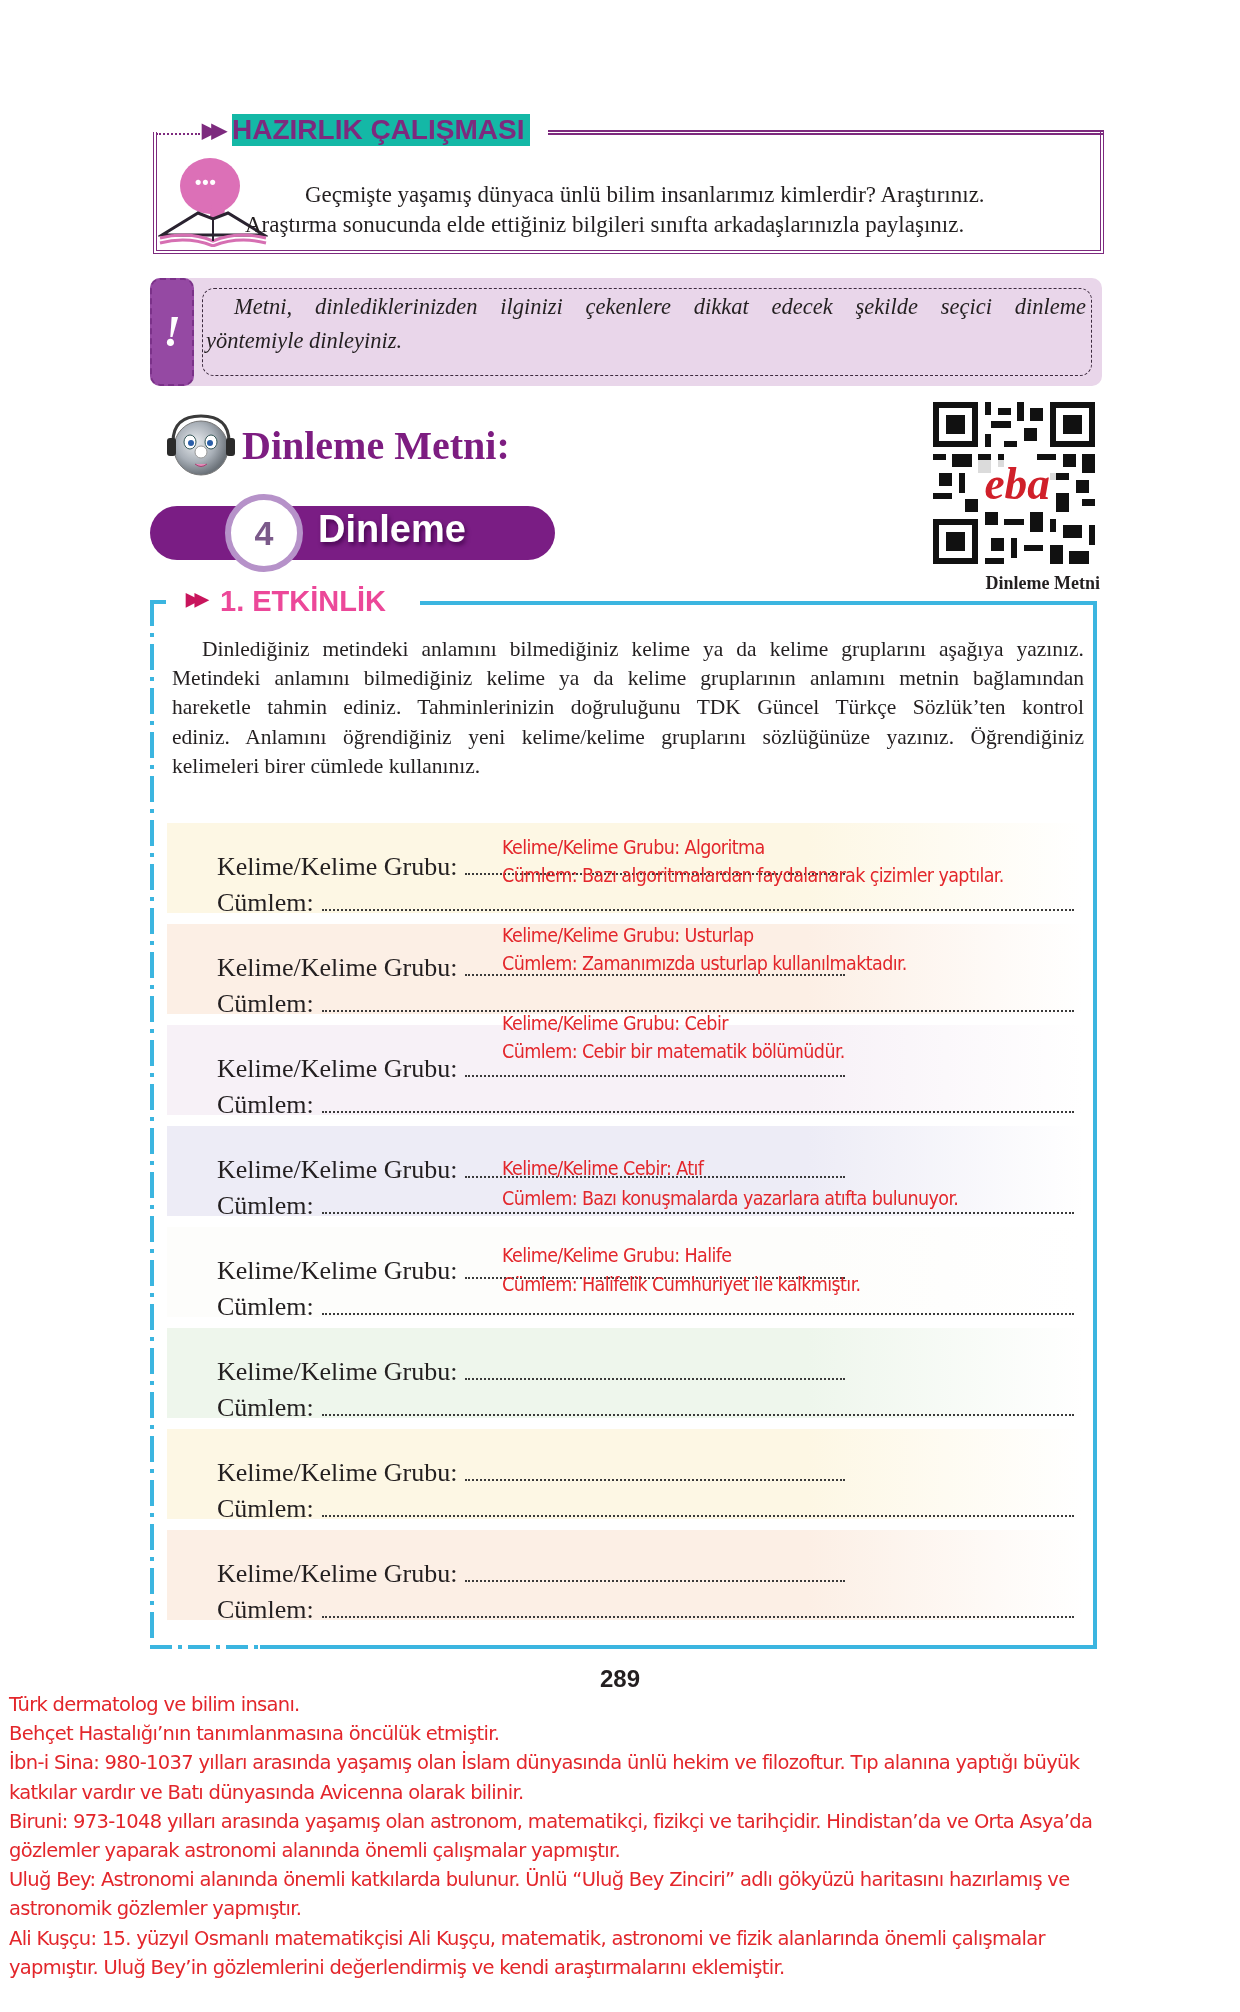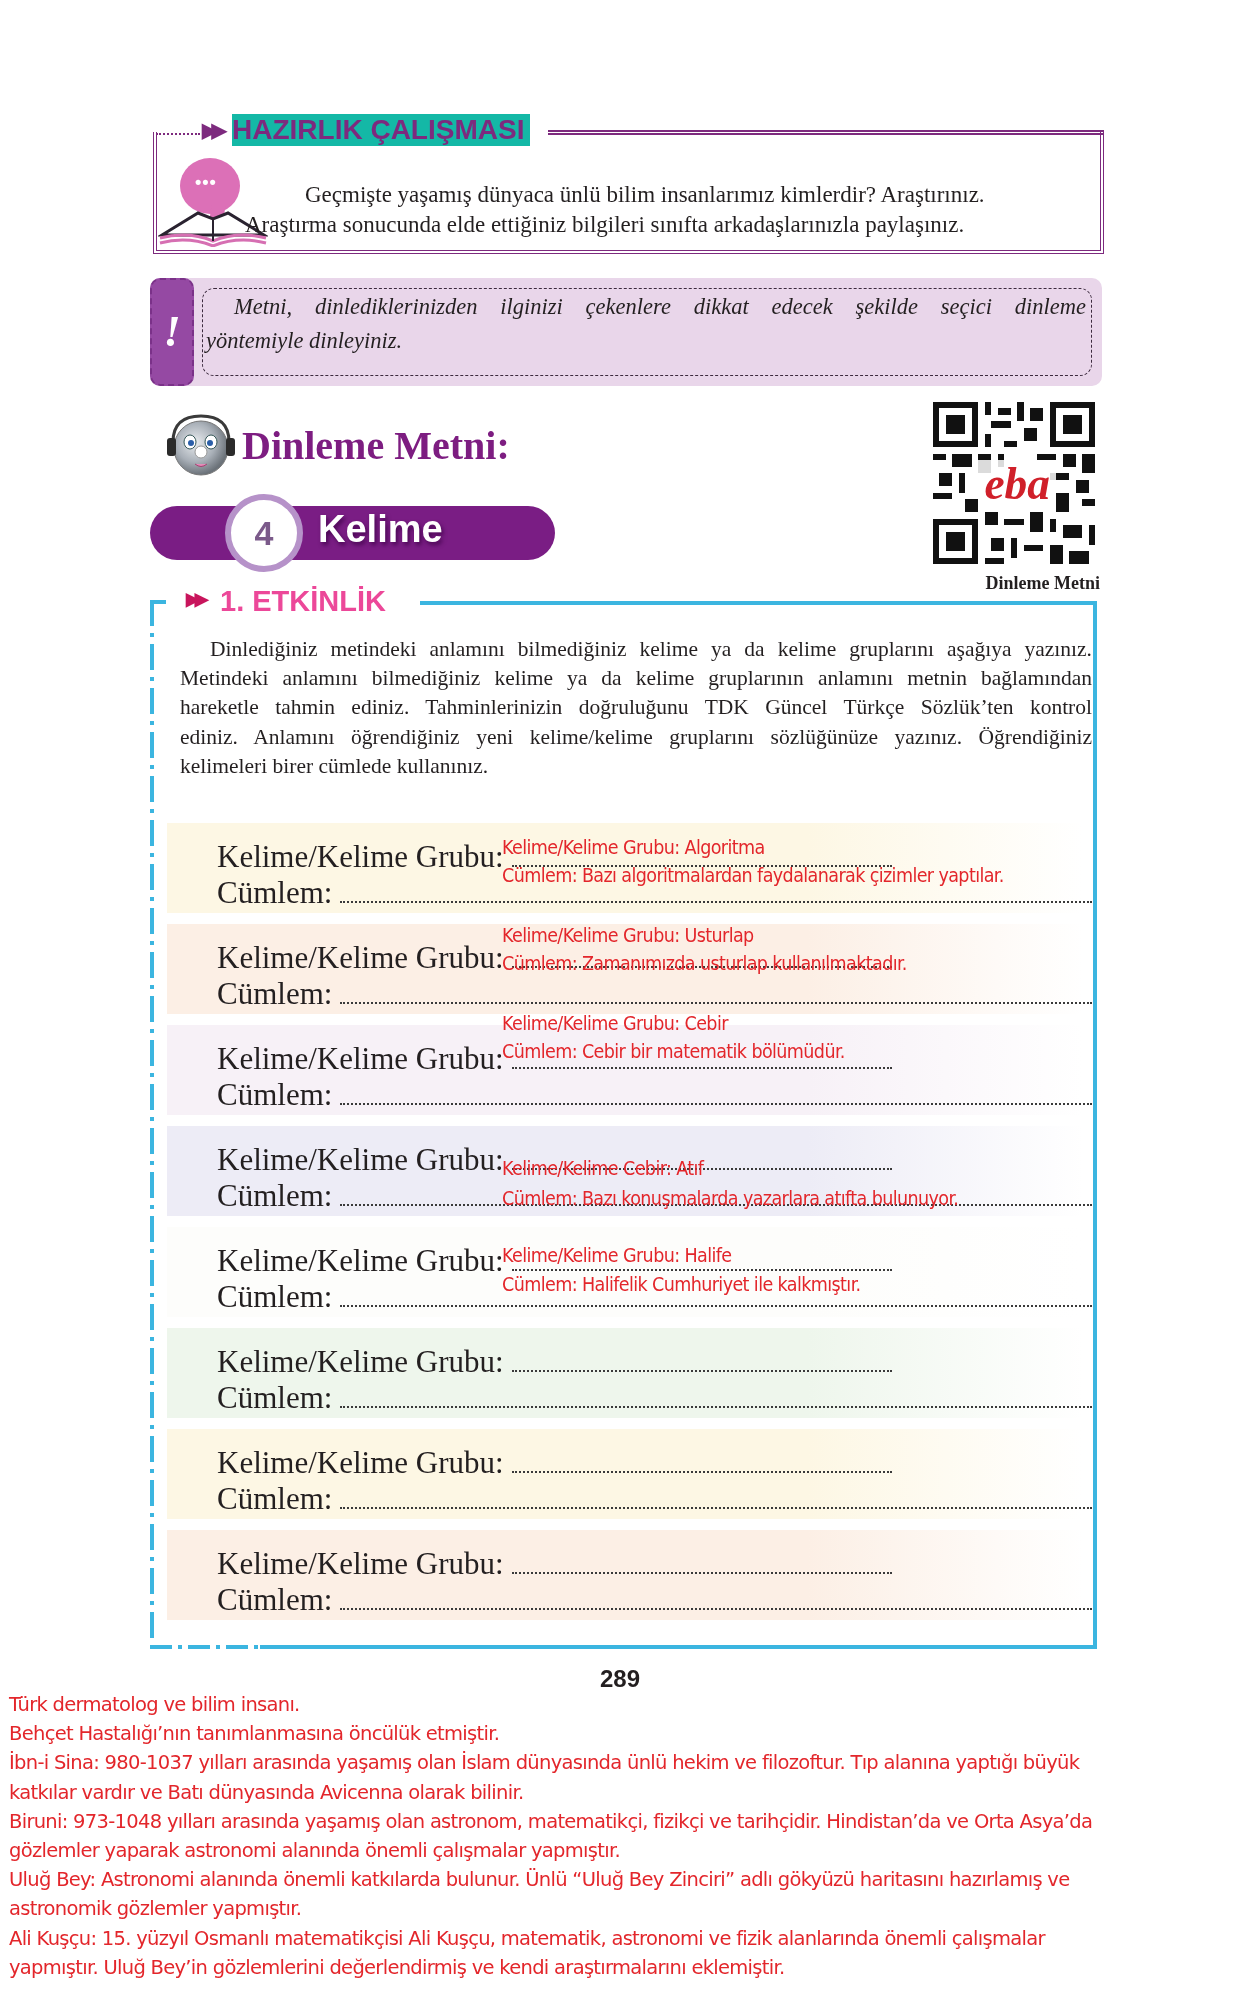--- a/index.html
+++ b/index.html
@@ -42,26 +42,26 @@
 
   
   .etk-topline { left: 420px; top: 601px; width: 677px; height: 4px; background: #3bb5e0; }
   .etk-right { left: 1093px; top: 601px; width: 4px; height: 1047px; background: #3bb5e0; }
   .etk-bottom { left: 260px; top: 1645px; width: 837px; height: 4px; background: #3bb5e0; }
   .etk-bottom-dash { left: 150px; top: 1645px; width: 110px; height: 4px; background: repeating-linear-gradient(90deg, #3bb5e0 0 22px, transparent 22px 28px, #3bb5e0 28px 32px, transparent 32px 38px); }
   .etk-left { left: 150px; top: 600px; width: 4px; height: 1048px; background: repeating-linear-gradient(180deg, #3bb5e0 0 26px, transparent 26px 33px, #3bb5e0 33px 37px, transparent 37px 44px); }
   .etk-left-cap { left: 150px; top: 600px; width: 16px; height: 4px; background: #3bb5e0; }
   .etk-arrows { left: 186px; top: 588px; color: #c8155c; font: bold 18px "Liberation Sans", sans-serif; letter-spacing: -5px; }
   .etk-title { left: 220px; top: 585px; color: #ec4899; font: bold 29px "Liberation Sans", sans-serif; }
-  .etk-text { left: 180px; top: 635px; width: 912px; font-size: 21.5px; line-height: 29.2px; text-align: justify; }
+  .etk-text { left: 172px; top: 635px; width: 912px; font-size: 21.5px; line-height: 29.2px; text-align: justify; }
   .etk-text .ind { padding-left: 30px; }
 
   
   .wbox { position: absolute; left: 167px; width: 916px; height: 90px; }
-  .wline { position: absolute; left: 50px; font-size: 31px; white-space: nowrap; }
+  .wline { position: absolute; left: 50px; font-size: 26px; white-space: nowrap; margin-top: 13px; }
   .wline.k { top: 16px; }
   .wline.c { top: 52px; }
   .dots-k { display: inline-block; width: 380px; border-bottom: 2px dotted #3a3a3a; vertical-align: baseline; height: 1px; margin-left: 8px; }
   .dots-c { display: inline-block; width: 752px; border-bottom: 2px dotted #3a3a3a; vertical-align: baseline; height: 1px; margin-left: 8px; }
 
   .ans { position: absolute; left: 502px; color: #e3262b; font: 19.5px "DejaVu Sans", sans-serif; font-stretch: condensed; white-space: nowrap; letter-spacing: -0.6px; }
 
   
   .pagenum { left: 580px; top: 1665px; width: 80px; text-align: center; font: bold 24px "Liberation Sans", sans-serif; }
   .notes { left: 9px; top: 1690px; width: 1225px; color: #e3262b; font: 19.5px "DejaVu Sans", sans-serif; line-height: 29.2px; letter-spacing: -0.7px; }
@@ -120,21 +120,21 @@
     <circle cx="26" cy="31" r="3" fill="#2a5ea8"></circle>
     <circle cx="45" cy="31" r="3" fill="#2a5ea8"></circle>
     <path d="M30 52 Q36 57 42 52" fill="#e48bb8" stroke="#a04070" stroke-width="1"></path>
     <rect x="2" y="26" width="9" height="18" rx="3" fill="#2b2b2b"></rect>
     <rect x="61" y="26" width="9" height="18" rx="3" fill="#2b2b2b"></rect>
   </svg>
   <h2 class="abs dm-title">Dinleme Metni:</h2>
 
   <div class="abs pill"></div>
   <div class="abs pill-circle">4</div>
-  <div class="abs pill-title">Kelime</div>
+  <div class="abs pill-title">Dinleme</div>
 
   <svg class="abs qr" viewBox="0 0 25 25" shape-rendering="crispEdges">
     <rect width="25" height="25" fill="#fff"></rect>
     <g fill="#111">
       <rect x="0" y="0" width="7" height="7"></rect>
         <rect x="1" y="1" width="5" height="5" fill="#fff"></rect>
         <rect x="2" y="2" width="3" height="3"></rect>
       <rect x="18" y="0" width="7" height="7"></rect>
         <rect x="19" y="1" width="5" height="5" fill="#fff"></rect>
         <rect x="20" y="2" width="3" height="3"></rect>

